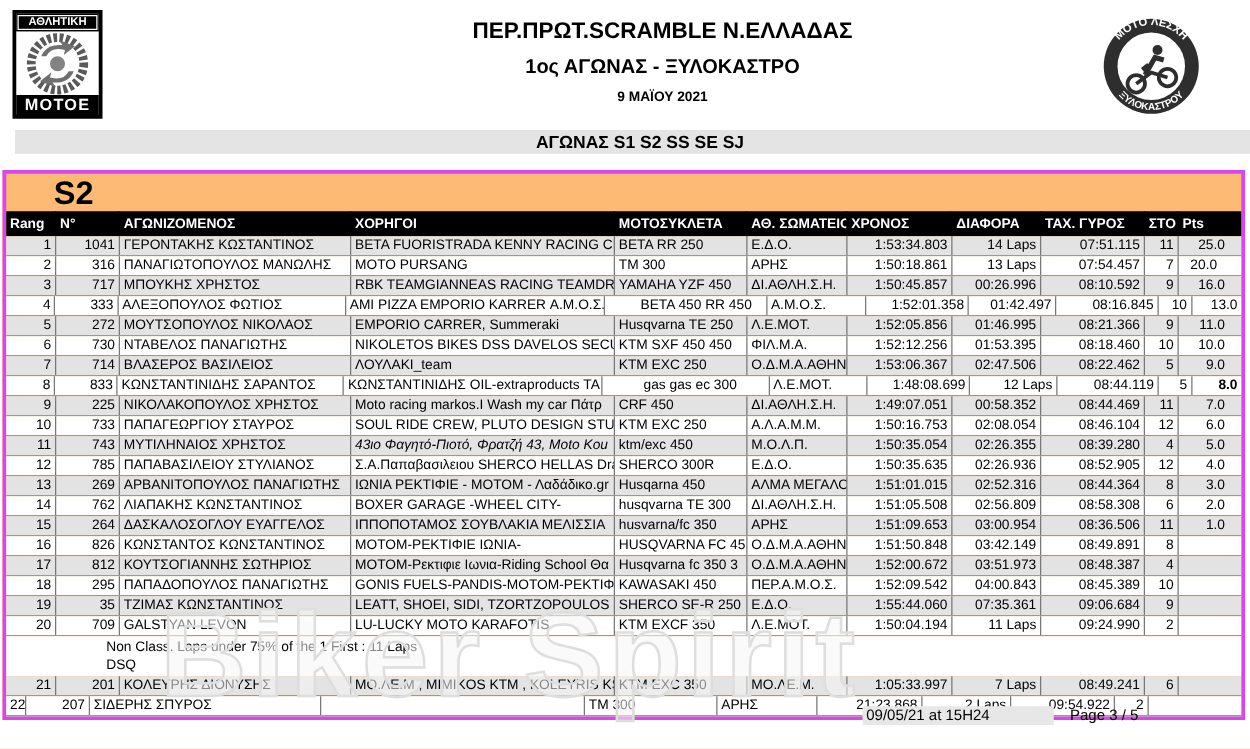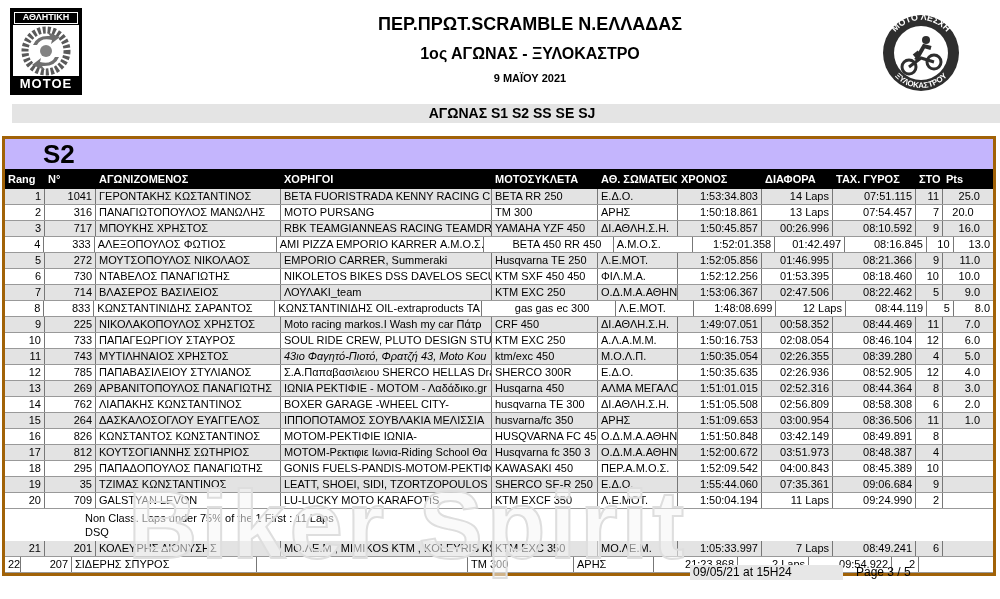--- a/index.html
+++ b/index.html
@@ -22,21 +22,21 @@
   .title-main{font-size:18px;font-weight:bold;}
   .title-sub{font-size:16px;font-weight:bold;margin-top:10px;}
   .title-date{font-size:11px;font-weight:bold;margin-top:9px;}
   .banner{
     position:absolute;left:12px;top:104px;width:1000px;height:19px;line-height:19px;
     background:#e4e4e4;text-align:center;font-size:14px;font-weight:bold;
   }
   
   .table-wrap{
     position:absolute;left:2px;top:136px;width:994px;
-    border:3px solid #a16207;background:#c4b5fd;box-sizing:border-box;
+    border:3px solid #d946ef;background:#fdba74;box-sizing:border-box;
   }
   .class-title{height:30px;line-height:30px;padding-left:38px;font-size:26px;font-weight:bold;}
   .row{display:flex;height:15px;line-height:14px;font-size:11px;border-bottom:1px solid #999;background:#fff;}
   .row.alt{background:#e3e3e3;}
   .hdr-row{display:flex;height:20px;line-height:20px;background:#000;color:#fff;font-size:11px;font-weight:bold;}
   .cell{box-sizing:border-box;padding:0 3px;white-space:nowrap;overflow:hidden;border-right:1px solid #777;}
   .hdr-row .cell{border-right:1px solid #000;}
   .cell:last-child{border-right:none;}
   .cell.r{text-align:right;}
   .notes{padding:2px 0 2px 80px;font-size:11px;background:#fff;}
@@ -213,21 +213,21 @@
         <div class="cell r" style="width: 40px;">8</div>
         <div class="cell r" style="width: 51px;">833</div>
         <div class="cell " style="width: 185px;">ΚΩΝΣΤΑΝΤΙΝΙΔΗΣ ΣΑΡΑΝΤΟΣ</div>
         <div class="cell " style="width: 211px;">ΚΩΝΣΤΑΝΤΙΝΙΔΗΣ OIL-extraproducts TA</div>
         <div class="cell " style="width: 106px; margin-left: 30px;">gas gas ec 300</div>
         <div class="cell " style="width: 80px;">Λ.Ε.ΜΟΤ.</div>
         <div class="cell r" style="width: 84px;">1:48:08.699</div>
         <div class="cell r" style="width: 71px;">12 Laps</div>
         <div class="cell r" style="width: 83px;">08:44.119</div>
         <div class="cell r" style="width: 27px;">5</div>
-        <div class="cell r" style="width: 40px;">8.0</div>
+        <div class="cell r" style="width: 40px; font-weight: bold;">8.0</div>
       </div>
       <div class="row alt">
         <div class="cell r" style="width: 40px;">9</div>
         <div class="cell r" style="width: 51px;">225</div>
         <div class="cell " style="width: 185px;">ΝΙΚΟΛΑΚΟΠΟΥΛΟΣ ΧΡΗΣΤΟΣ</div>
         <div class="cell " style="width: 211px;">Moto racing markos.I Wash my car Πάτρ</div>
         <div class="cell " style="width: 106px;">CRF 450</div>
         <div class="cell " style="width: 80px;">ΔΙ.ΑΘΛΗ.Σ.Η.</div>
         <div class="cell r" style="width: 84px;">1:49:07.051</div>
         <div class="cell r" style="width: 71px;">00:58.352</div>

